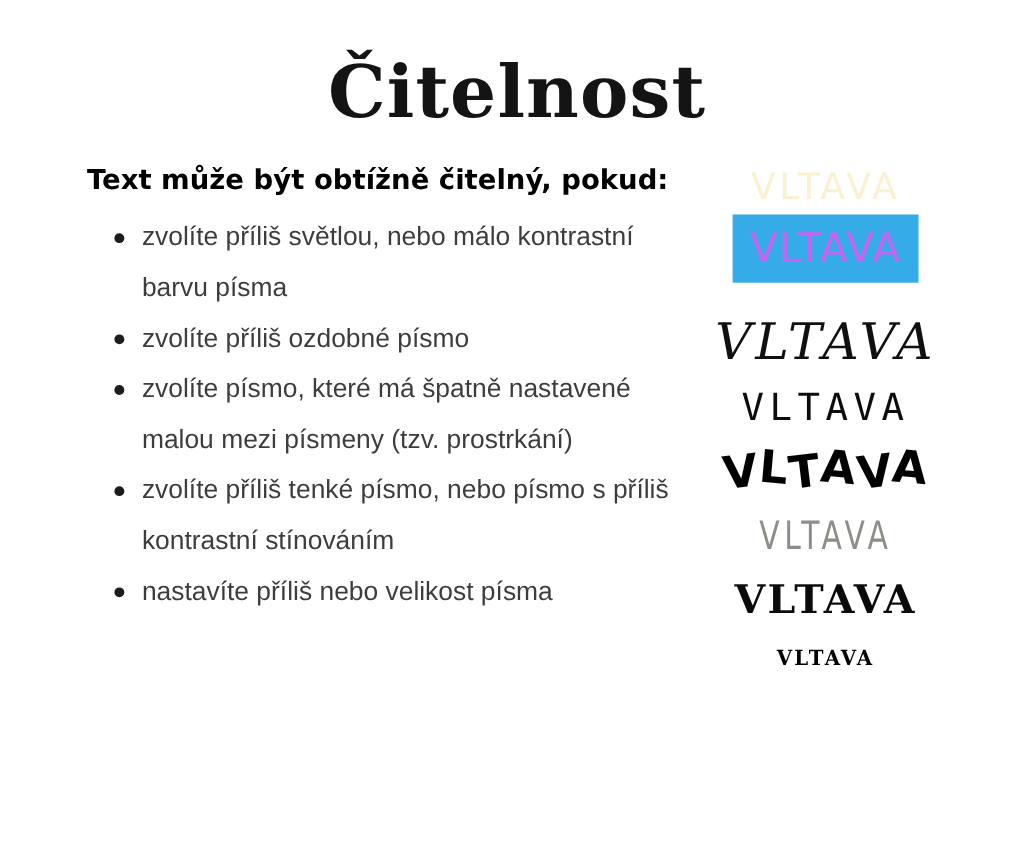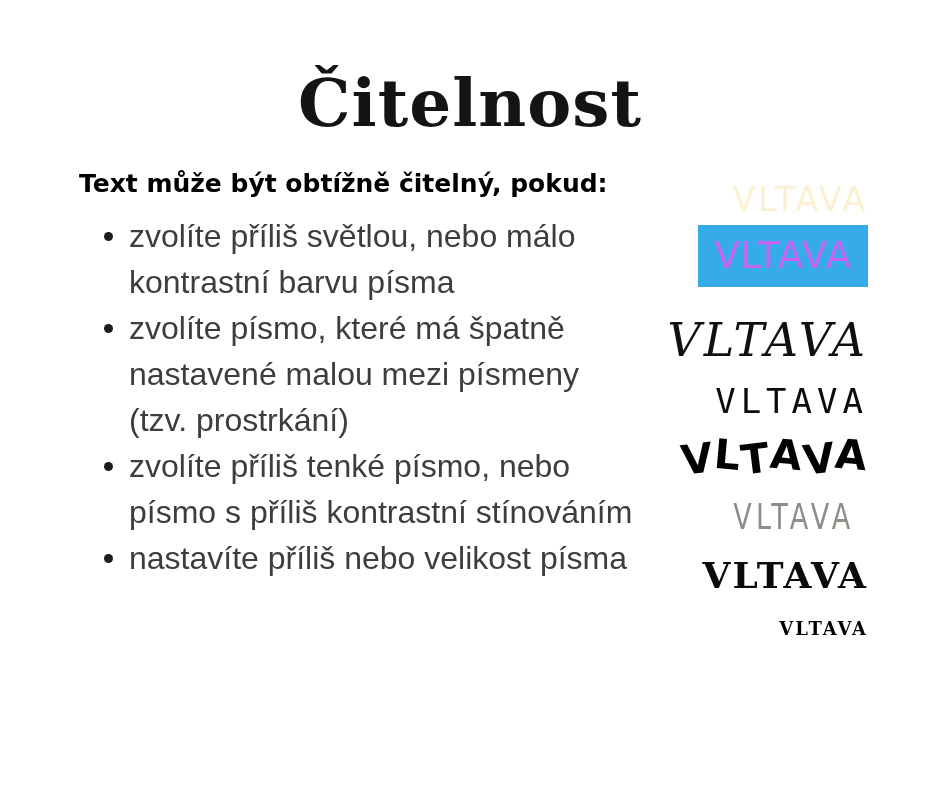--- a/index.html
+++ b/index.html
@@ -12,21 +12,21 @@
     font-family: "Liberation Sans", sans-serif;
   }
   .page {
     position: relative;
     width: 940px;
     height: 788px;
     background: #ffffff;
   }
   .title {
     margin: 0;
-    padding-top: 52px;
+    padding-top: 32px;
     text-align: center;
     font-family: "DejaVu Serif", serif;
     font-weight: 700;
     font-size: 66px;
     line-height: 1.55;
     letter-spacing: 1px;
     color: #141414;
   }
   .content {
     display: flex;
@@ -46,44 +46,44 @@
     color: #000000;
     line-height: 1.3;
   }
   .bullet-list {
     list-style: none;
     margin: 12px 0 0 0;
     padding: 0 0 0 50px;
   }
   .bullet-list li {
     position: relative;
-    font-size: 32px;
+    font-size: 24px;
     font-weight: 400;
     color: #3d3d3d;
     line-height: 46px;
     max-width: 505px;
   }
   .bullet-list li::before {
     content: "";
     position: absolute;
     left: -25px;
     top: 19px;
     width: 9px;
     height: 9px;
     border-radius: 50%;
     background: #1c1c1c;
   }
   .right-col {
     flex: 0 0 auto;
     width: 235px;
     margin-left: -2px;
-    margin-top: 12px;
+    margin-top: 2px;
     display: flex;
     flex-direction: column;
-    align-items: flex-end;
+    align-items: center;
   }
   .sample { white-space: nowrap; }
   .s-light {
     font-family: "DejaVu Sans", sans-serif;
     font-size: 33px;
     letter-spacing: 3px;
     color: var(--cream, #fbf1d2);
     margin-bottom: 6px;
   }
   .s-contrast {
@@ -152,20 +152,21 @@
 <div class="page">
 
   <h1 class="title">Čitelnost</h1>
 
   <div class="content">
 
     <div class="left-col">
       <h2 class="left-heading">Text může být obtížně čitelný, pokud:</h2>
       <ul class="bullet-list">
         <li>zvolíte příliš světlou, nebo málo kontrastní barvu písma</li>
+        <li>zvolíte příliš ozdobné písmo</li>
         <li>zvolíte písmo, které má špatně nastavené malou mezi písmeny (tzv. prostrkání)</li>
         <li>zvolíte příliš tenké písmo, nebo písmo s příliš kontrastní stínováním</li>
         <li>nastavíte příliš nebo velikost písma</li>
       </ul>
     </div>
 
     <div class="right-col">
       <div class="sample s-light">VLTAVA</div>
       <div class="sample s-contrast">VLTAVA</div>
       <div class="sample s-script">VLTAVA</div>

